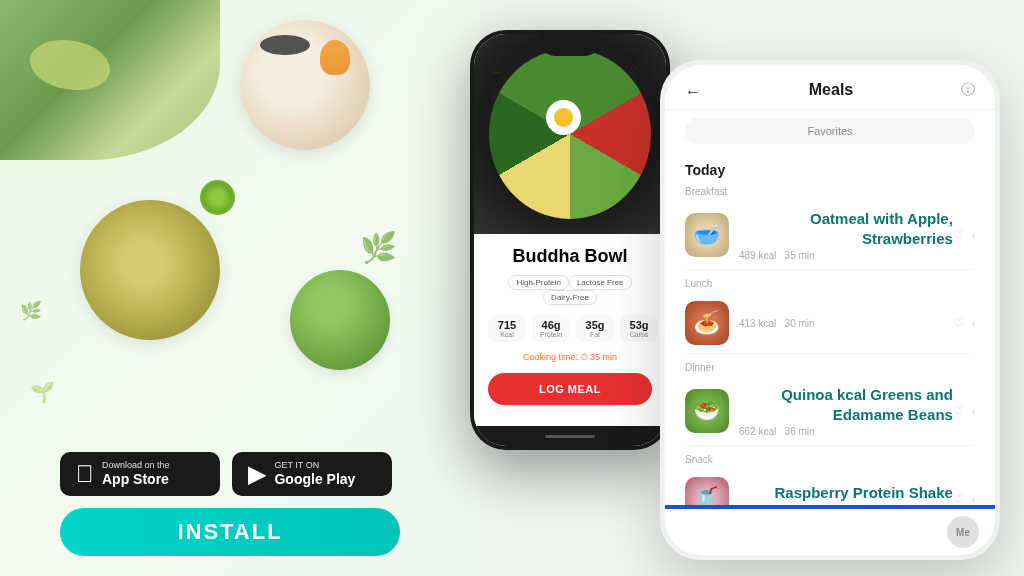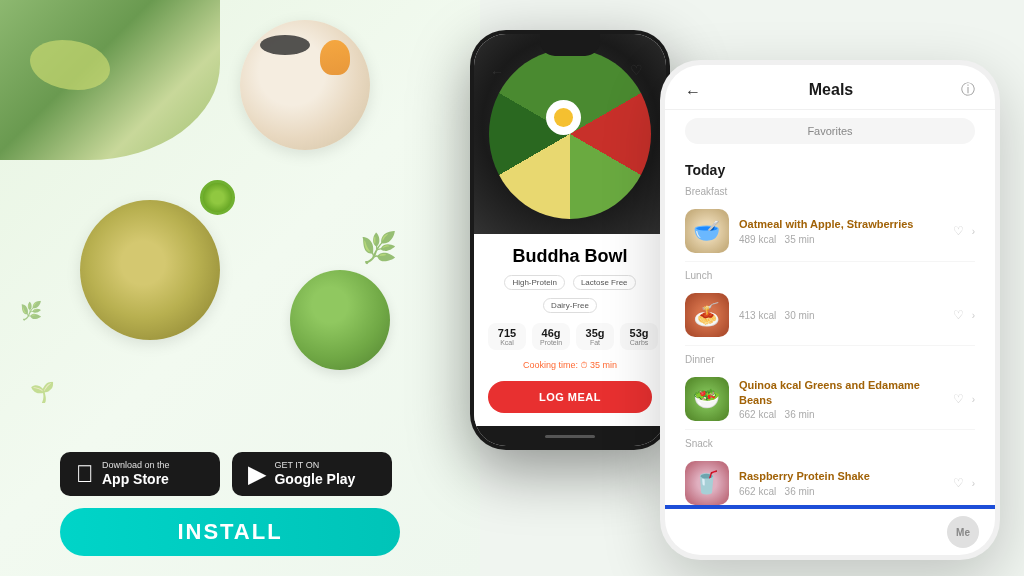--- a/index.html
+++ b/index.html
@@ -254,21 +254,21 @@
     }
     .buddha-title {
       font-size: 18px;
       font-weight: 700;
       text-align: center;
       margin-bottom: 8px;
       color: #000000;
     }
     .tags-row {
       display: flex;
-      gap: 8px;
+      gap: 0;
       justify-content: center;
       margin-bottom: 10px;
       flex-wrap: wrap;
     }
     .tag {
       border: 1px solid #ddd;
       border-radius: 20px;
       padding: 2px 7px;
       font-size: 8px;
       color: #555;
@@ -430,25 +430,26 @@
       height: 44px;
       border-radius: 10px;
       margin-right: 10px;
       flex-shrink: 0;
       overflow: hidden;
     }
     .meal-info {
       flex: 1;
     }
     .meal-name {
-      font-size: 11px;
+      font-size: 15px;
       font-weight: 600;
-      color: #a16207;
+      color: #0f766e;
       line-height: 1.3;
       margin-bottom: 2px;
+      text-align: right;
     }
     .meal-meta {
       font-size: 10px;
       color: #aaa;
     }
     .meal-actions {
       display: flex;
       align-items: center;
       gap: 8px;
     }

